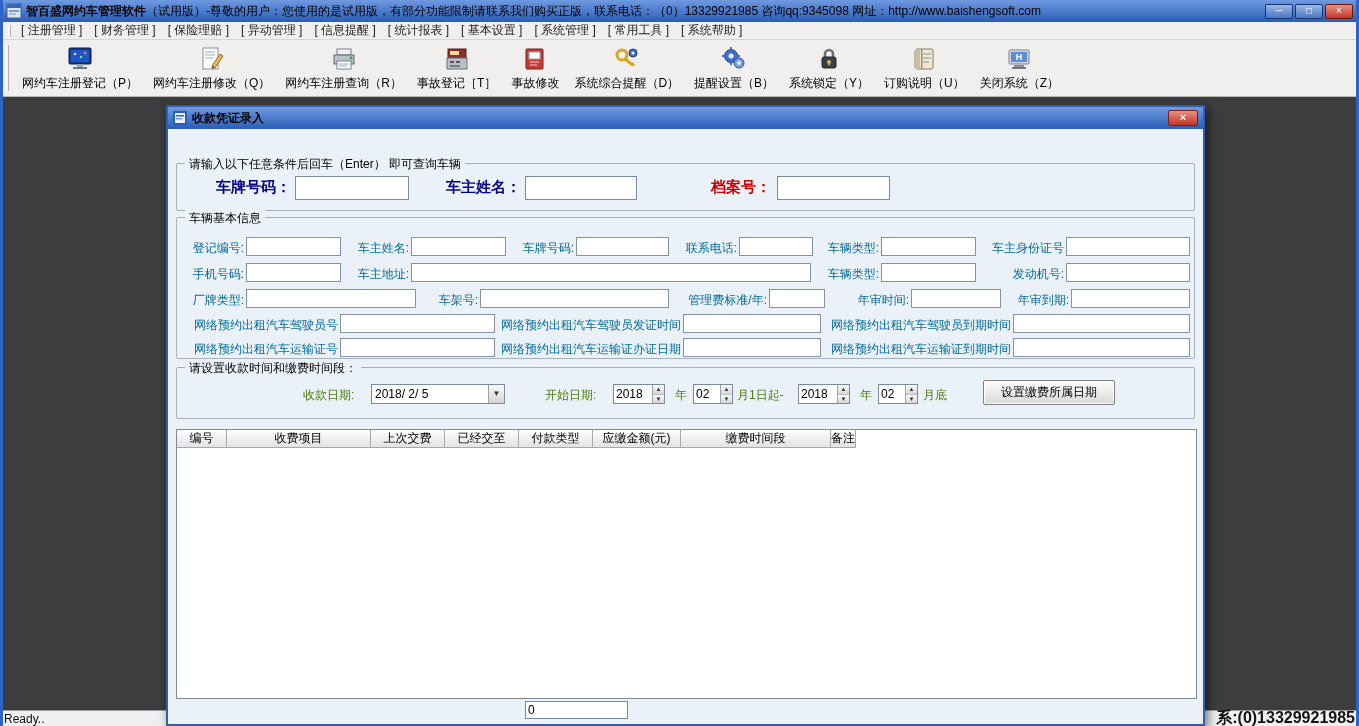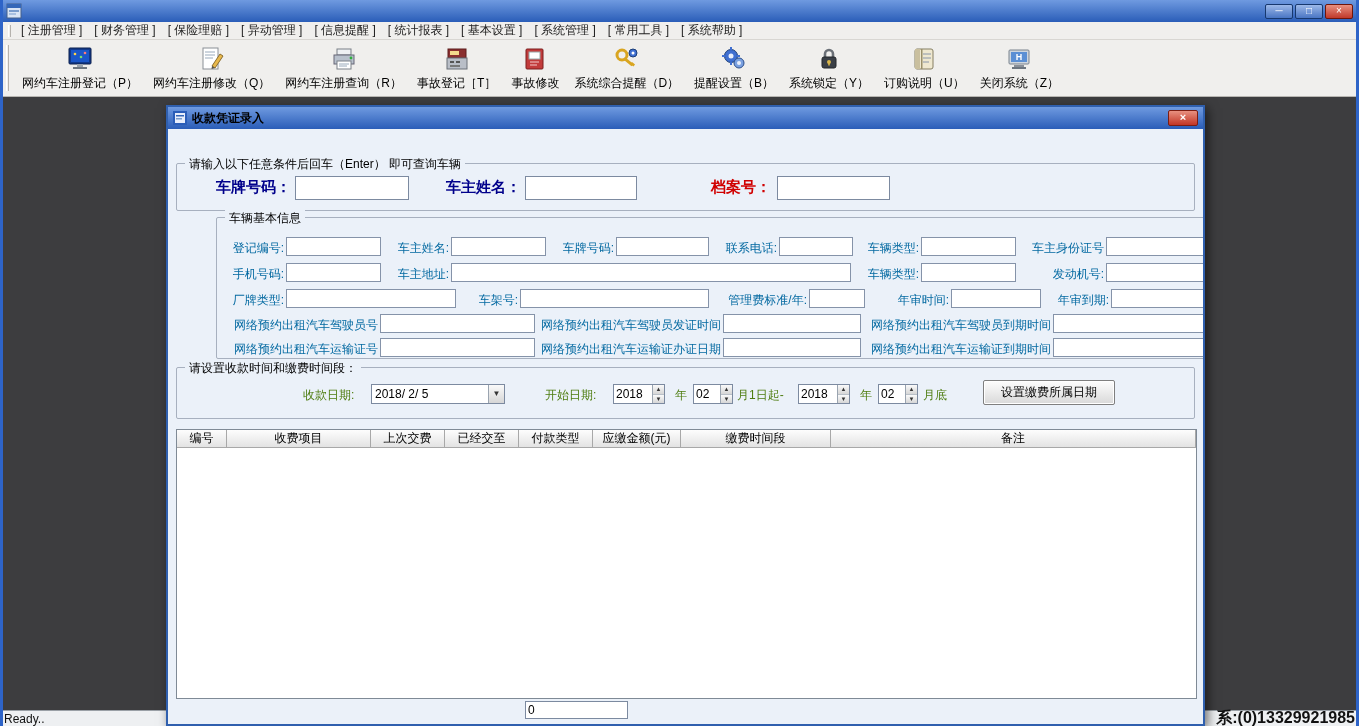--- a/index.html
+++ b/index.html
@@ -78,21 +78,21 @@
   .spin input { border:0; outline:none; width:calc(100% - 12px); font-size:12px; padding:0 2px; background:#fff; }
   .spin-btns { width:12px; display:flex; flex-direction:column; border-left:1px solid #9aa4b0; }
   .spin-btns span { flex:1; font-size:6px; line-height:8px; text-align:center; color:#333;
     background:linear-gradient(#fafafa,#d6d6d6); border-bottom:1px solid #b9c0c8; cursor:default; }
   .spin-btns span:last-child { border-bottom:0; }
   .btn3d { position:absolute; font-size:12px; color:#000; background:linear-gradient(#fdfdfd,#d9d9d9);
     border:1px solid #7f7f7f; border-radius:2px; text-align:center; line-height:23px; box-shadow:inset 0 0 0 1px #fff; cursor:default; }
 
   
   .tablewrap { position:absolute; left:8px; top:300px; width:1021px; height:270px; border:1px solid #7f8a96;
-    background:#fff; display:flex; flex-direction:column; }
+    background:#fff; display:flex; }
   .thead { display:flex; height:18px; flex:0 0 18px; }
   .th { border-right:1px solid #a8a8a8; border-bottom:1px solid #a8a8a8; background:linear-gradient(#fdfdfd,#e3e3e3);
     font-size:12px; line-height:17px; text-align:center; overflow:hidden; white-space:nowrap; cursor:default; }
   .tbody { flex:1; background:#fff; }
 
   .footer-input { position:absolute; left:357px; top:572px; width:103px; height:18px; border:1px solid #7c8aa0;
     font-size:12px; padding:0 2px; background:#fff; }
 </style>
 </head>
 <body>
@@ -101,20 +101,21 @@
 
   <div class="titlebar">
     <span class="app-icon">
       <svg width="16" height="16" viewBox="0 0 16 16">
           <rect x="1" y="1" width="14" height="14" fill="#d9e4f4" stroke="#44608c"></rect>
           <rect x="1" y="1" width="14" height="4" fill="#3567b8"></rect>
           <rect x="3" y="7" width="10" height="2" fill="#7a9ccc"></rect>
           <rect x="3" y="10" width="7" height="2" fill="#a9c0e0"></rect>
         </svg>
     </span>
+    <span class="title-text"><span class="title-app">智百盛网约车管理软件</span><span>（试用版）-尊敬的用户：您使用的是试用版，有部分功能限制请联系我们购买正版，联系电话：（0）13329921985 咨询qq:9345098 网址：http://www.baishengsoft.com</span></span>
     <span class="winbtns">
       <span class="winbtn">─</span>
       <span class="winbtn">□</span>
       <span class="winbtn close">×</span>
     </span>
   </div>
 
   <div class="menubar">
       <span class="grip"></span>
       <span class="menu-item">[ 注册管理 ]</span>
@@ -287,21 +288,21 @@
       <div class="groupbox" style="left:8px; top:34px; width:1019px; height:48px;">
         <span class="legend">请输入以下任意条件后回车（Enter） 即可查询车辆</span>
         <span class="search-label" style="left:22px; top:14px; width:92px;">车牌号码：</span>
         <input class="search-input" style="left: 118px; top: 12px; width: 114px;">
         <span class="search-label" style="left:252px; top:14px; width:92px;">车主姓名：</span>
         <input class="search-input" style="left: 348px; top: 12px; width: 112px;">
         <span class="search-label red" style="left:512px; top:14px; width:82px;">档案号：</span>
         <input class="search-input" style="left: 600px; top: 12px; width: 113px;">
       </div>
 
-      <div class="groupbox" style="left:8px; top:88px; width:1019px; height:142px;margin-left:40px;">
+      <div class="groupbox" style="left:8px; top:88px; width:1019px; height:142px;">
         <span class="legend">车辆基本信息</span>
         <div>
             <span class="flabel" style="left: 9px; width: 58px; top: 22px;">登记编号:</span>
             <input class="finput" style="left: 69px; width: 95px; top: 19px;">
             <span class="flabel" style="left: 174px; width: 58px; top: 22px;">车主姓名:</span>
             <input class="finput" style="left: 234px; width: 95px; top: 19px;">
             <span class="flabel" style="left: 339px; width: 58px; top: 22px;">车牌号码:</span>
             <input class="finput" style="left: 399px; width: 93px; top: 19px;">
             <span class="flabel" style="left: 502px; width: 58px; top: 22px;">联系电话:</span>
             <input class="finput" style="left: 562px; width: 74px; top: 19px;">

